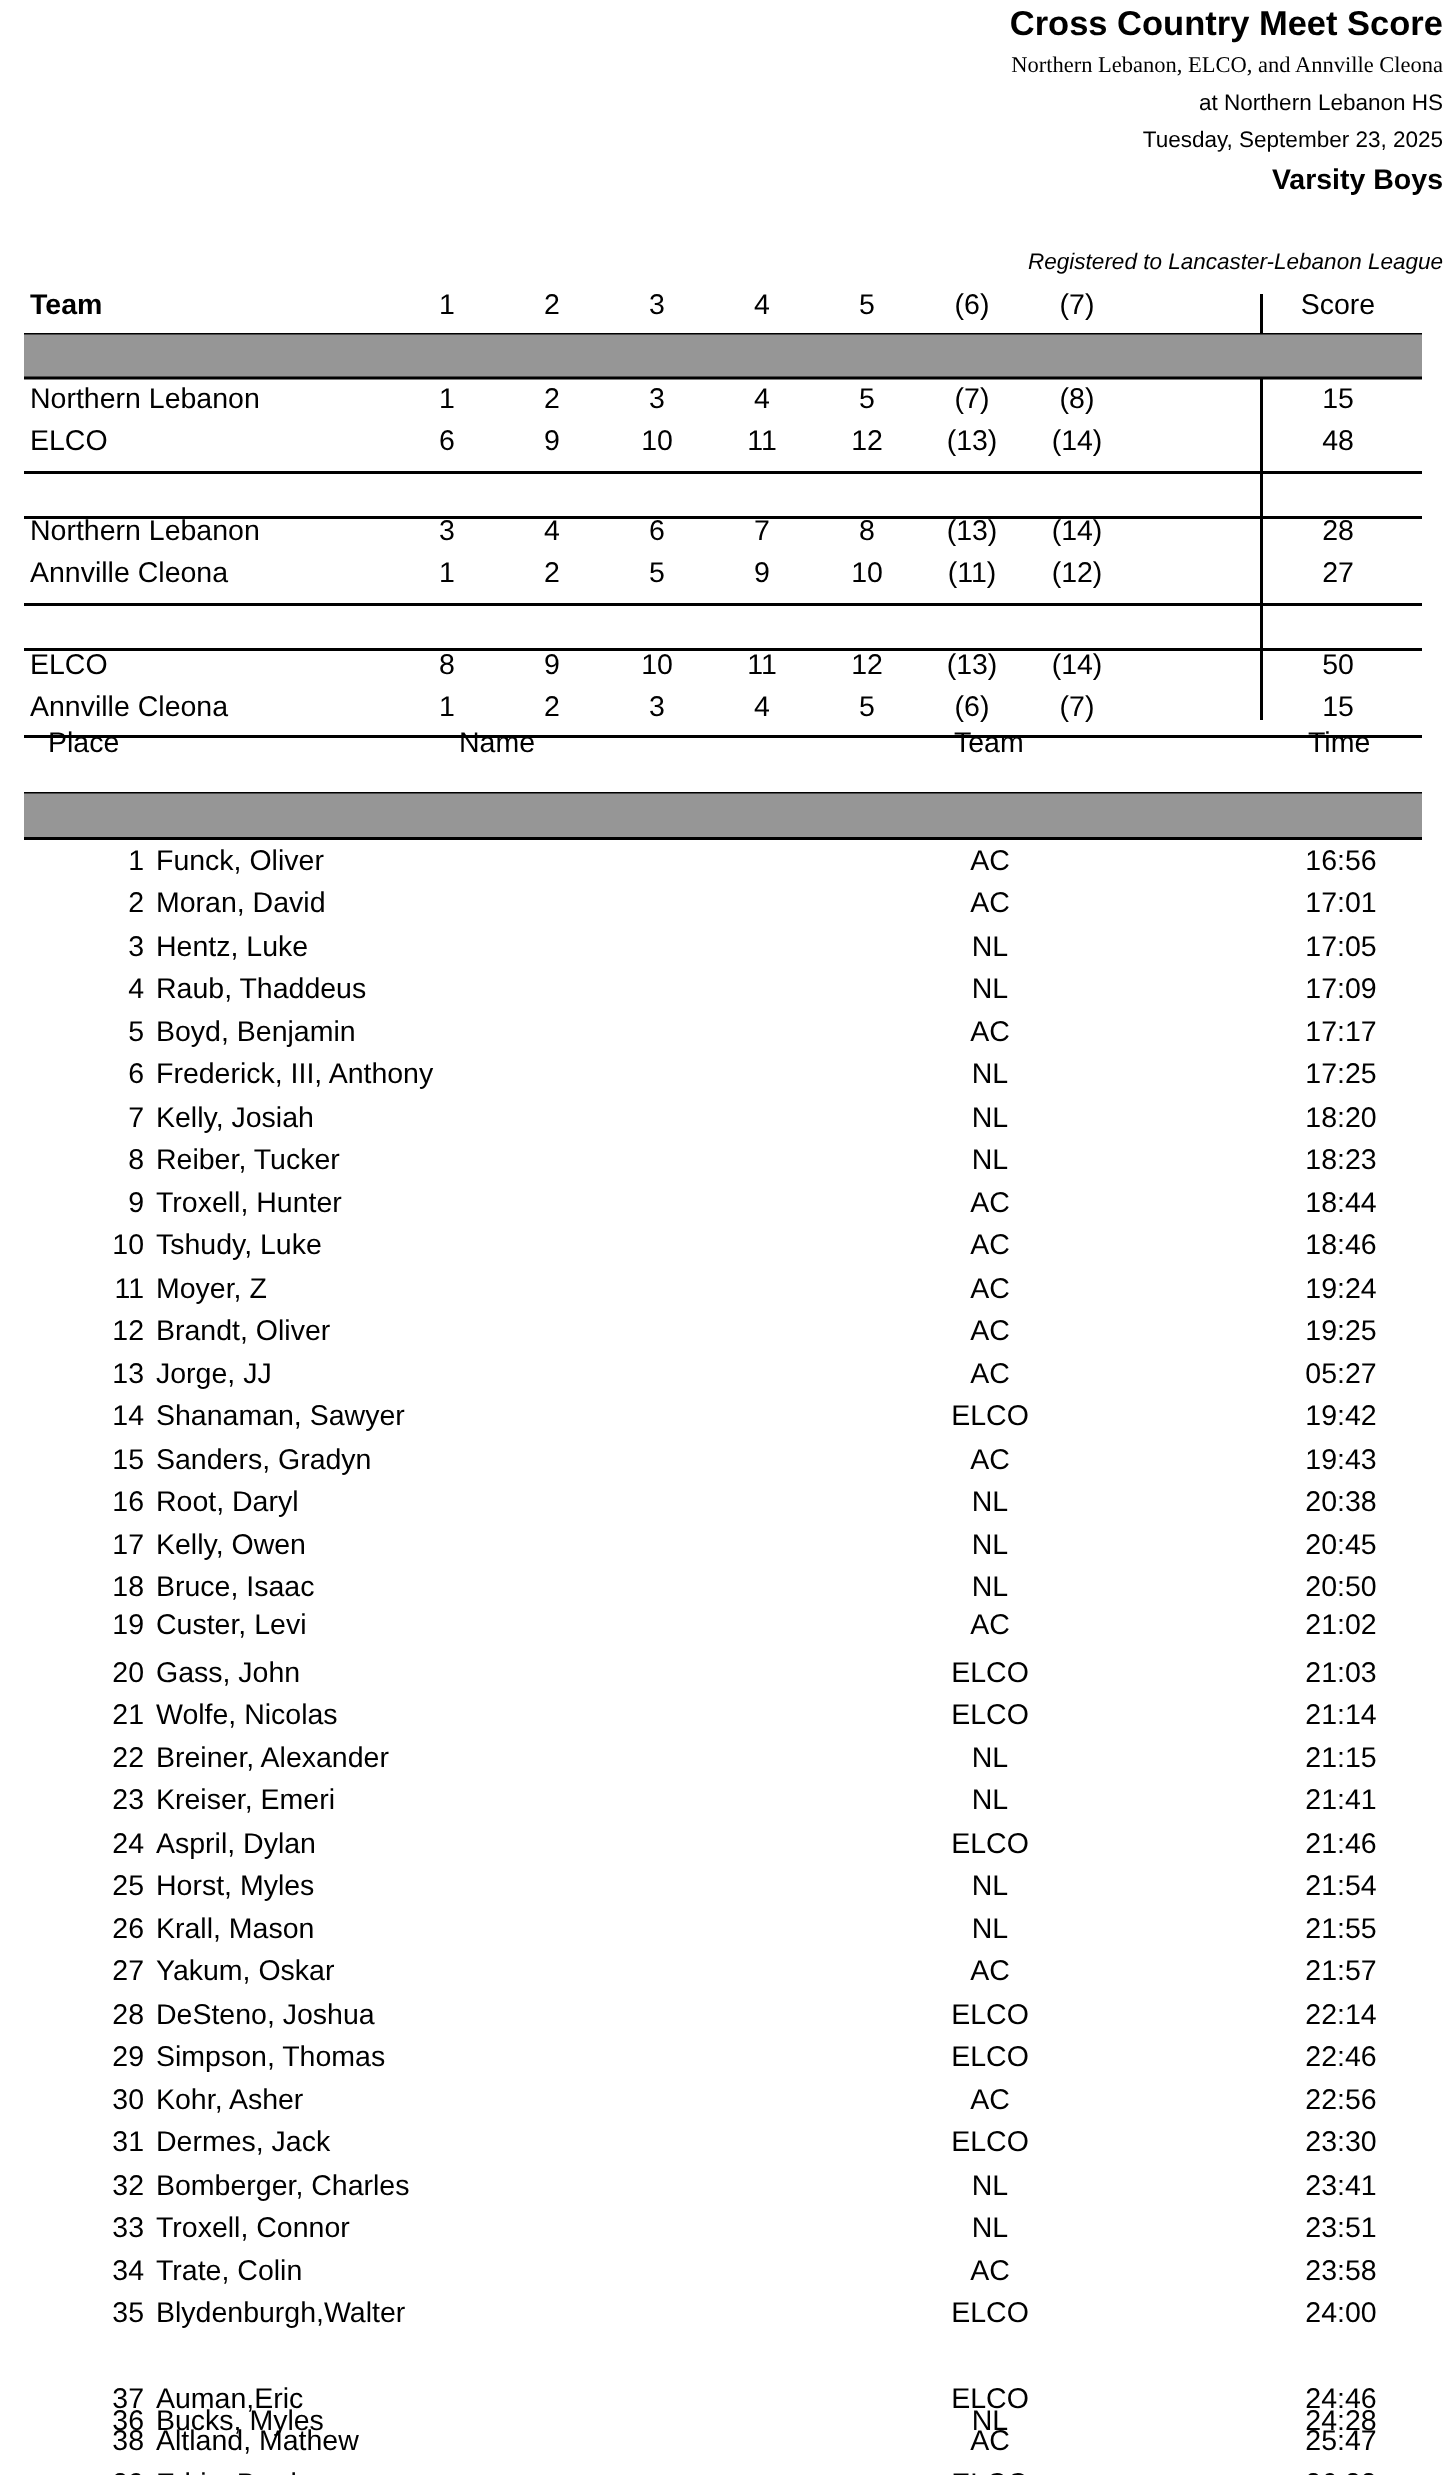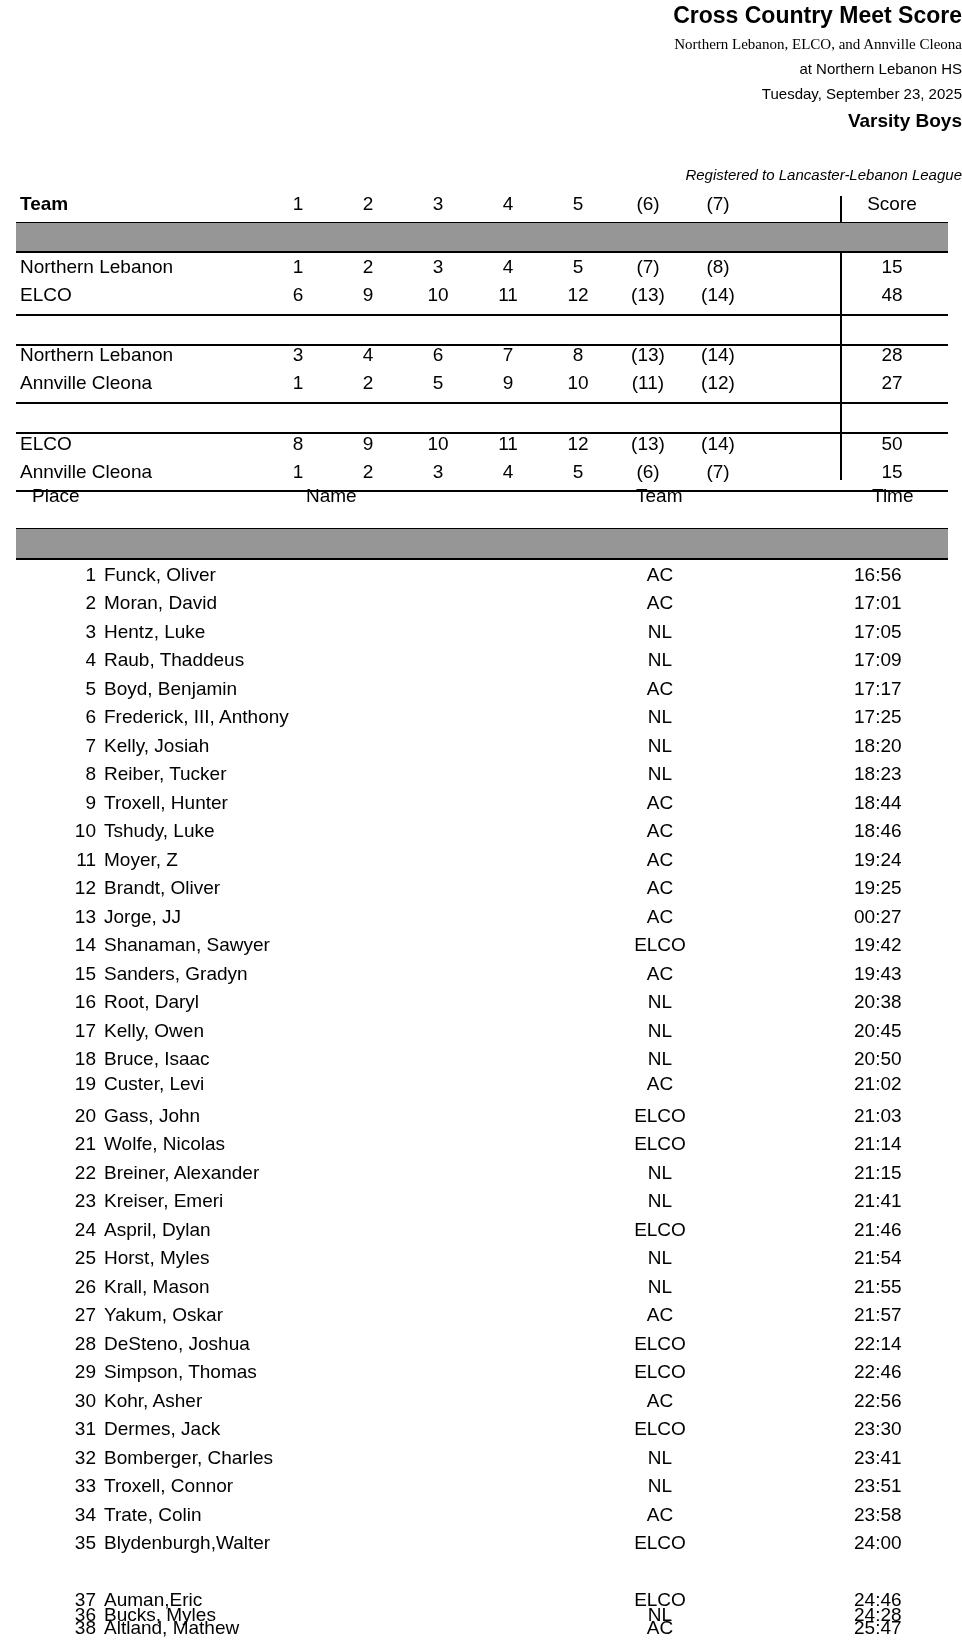--- a/index.html
+++ b/index.html
@@ -21,21 +21,21 @@
 
     .cell { position: absolute; font-size: 19px; line-height: 24px; }
     .num { text-align: center; width: 60px; }
     .teamname { left: 20px; }
     .bold { font-weight: bold; }
 
     .res { font-size: 19px; line-height: 28.5px; }
     .place { position: absolute; left: 40px; width: 56px; text-align: right; }
     .rname { position: absolute; left: 104px; }
     .rteam { position: absolute; left: 600px; width: 120px; text-align: center; }
-    .rtime { position: absolute; left: 854px; width: 80px; text-align: left; }
+    .rtime { position: absolute; left: 854px; width: 80px; text-align: center; }
   </style>
 </head>
 <body>
 
 <div>
   <div class="center title">Cross Country Meet Score</div>
   <div class="center sub sub1">Northern Lebanon, ELCO, and Annville Cleona</div>
   <div class="center sub sub2">at Northern Lebanon HS</div>
   <div class="center sub sub3">Tuesday, September 23, 2025</div>
   <div class="center division">Varsity Boys</div>
@@ -205,21 +205,21 @@
     <div class="res" style="position: absolute; left: 0px; top: 874.17px; width: 962px; height: 28px;">
       <span class="place">12</span>
       <span class="rname">Brandt, Oliver</span>
       <span class="rteam">AC</span>
       <span class="rtime">19:25</span>
     </div>
     <div class="res" style="position: absolute; left: 0px; top: 902.64px; width: 962px; height: 28px;">
       <span class="place">13</span>
       <span class="rname">Jorge, JJ</span>
       <span class="rteam">AC</span>
-      <span class="rtime">00:27</span>
+      <span class="rtime">05:27</span>
     </div>
     <div class="res" style="position: absolute; left: 0px; top: 931.11px; width: 962px; height: 28px;">
       <span class="place">14</span>
       <span class="rname">Shanaman, Sawyer</span>
       <span class="rteam">ELCO</span>
       <span class="rtime">19:42</span>
     </div>
     <div class="res" style="position: absolute; left: 0px; top: 959.58px; width: 962px; height: 28px;">
       <span class="place">15</span>
       <span class="rname">Sanders, Gradyn</span>

